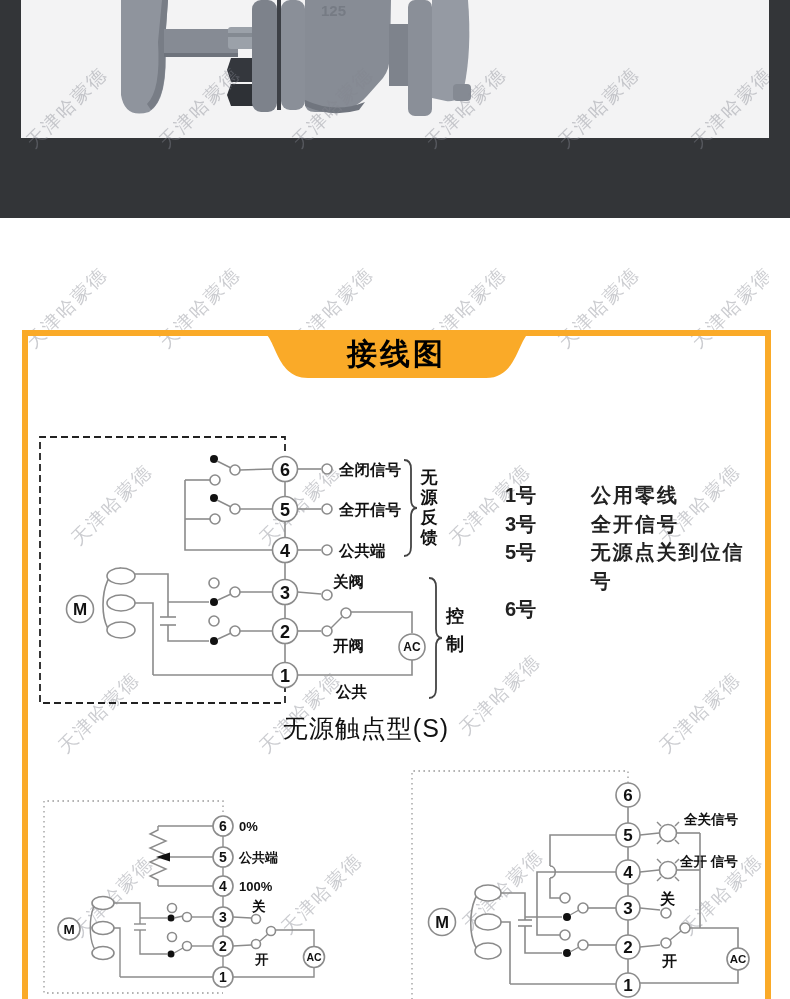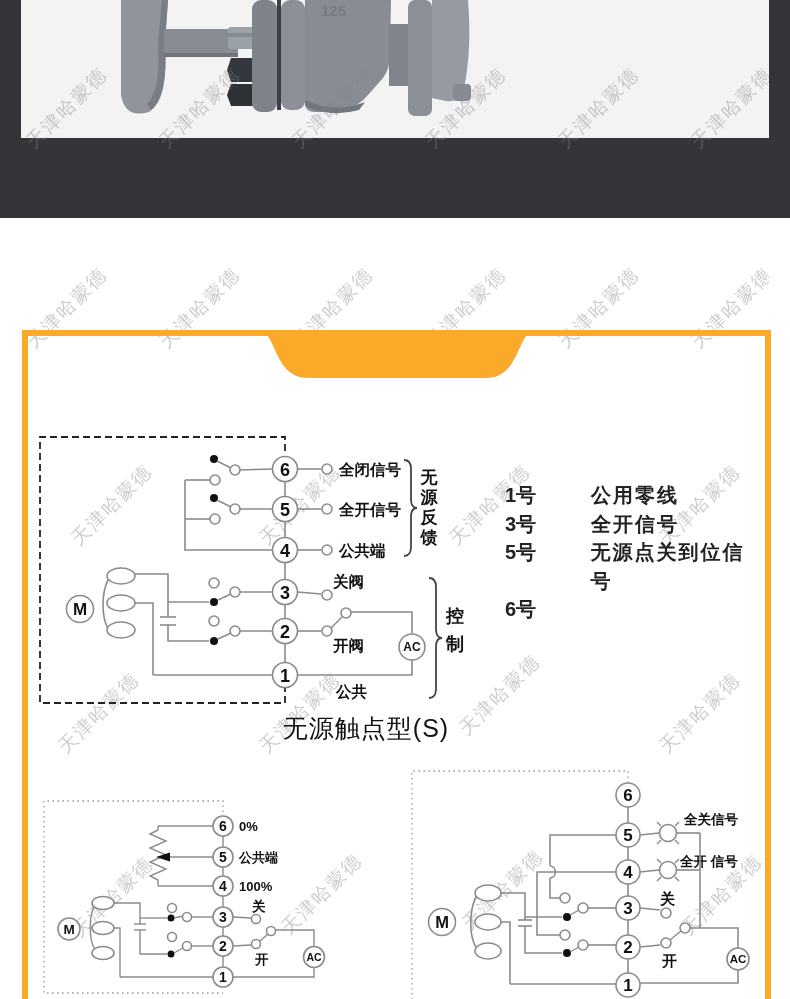--- a/index.html
+++ b/index.html
@@ -112,20 +112,21 @@
       <span class="wm" style="left: 482px; top: 890px;">天津哈蒙德</span>
       <span class="wm" style="left: 701px; top: 895px;">天津哈蒙德</span>
     </div>
 
   <div class="wiring-box">
 
     <div class="tab-wrap">
       <svg width="278" height="48" viewBox="0 0 278 48">
         <path d="M0,0 C19,0 15,48 50,48 L228,48 C263,48 259,0 278,0 Z" fill="#FAAA28"></path>
       </svg>
+      <div class="tab-title">接线图</div>
     </div>
 
     <svg class="svg-diagram d1" width="440" height="325" viewBox="30 420 440 325">
 
       <path class="dash" d="M285,451 V437 H40 V703 H285 V686"></path>
 
       <line class="wire" x1="285" y1="457" x2="285" y2="688"></line>
 
       <g>
         <circle class="dot" cx="214" cy="459" r="4"></circle>

